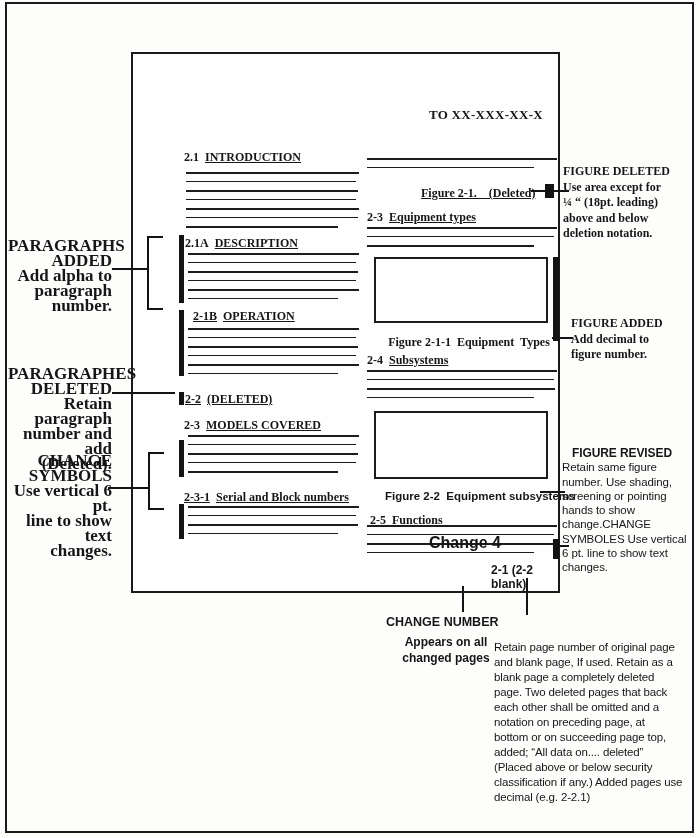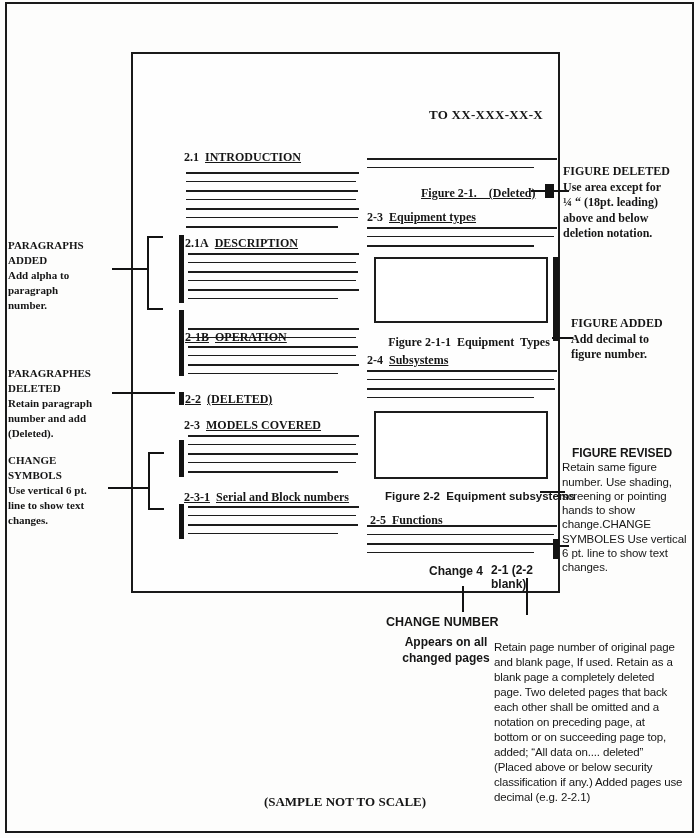--- a/index.html
+++ b/index.html
@@ -29,28 +29,28 @@
   .cbar{ position:absolute; width:5px; background:#131313; }
   .hline{ position:absolute; height:0; border-top:2px solid #131313; }
   .vline{ position:absolute; width:0; border-left:2px solid #131313; }
   .bracketL{ position:absolute; border:2px solid #131313; border-right:none; background:transparent; }
   .marker{ position:absolute; background:#131313; }
 
   .cap{ position:absolute; font-weight:bold; font-size:12px; white-space:pre; }
   .cap.u{ text-decoration:underline; }
   .sans{ font-family:"Liberation Sans", sans-serif; }
 
-  .footer-change{ position:absolute; left:296px; top:510px; font-weight:bold; font-size:12px; }
+  .footer-change{ position:absolute; left:296px; top:480px; font-weight:bold; font-size:16px; }
   .footer-page{ position:absolute; left:358px; top:509px; font-weight:bold; font-size:12px; }
 
   .ann{ position:absolute; }
   .ann .t{ font-weight:bold; white-space:pre-line; }
   .ann .b{ white-space:pre-line; }
 
-  .ann-left{ width:104px; font-size:11px; line-height:15px; }
+  .ann-left{ width:104px; text-align:right; font-size:17px; line-height:15px; }
   .ann-left .t, .ann-left .b{ font-weight:bold; }
 
   .ann-serif-r{ font-size:12px; line-height:15.5px; font-weight:bold; }
 
   .ann-revised{ width:136px; font-size:11.5px; line-height:14.3px; letter-spacing:-.1px; }
   .ann-revised .t{ font-size:12px; padding-left:10px; }
 
   .ann-changenum{ width:120px; font-size:12px; line-height:16px; }
   .ann-changenum .t{ font-size:12.5px; }
   .ann-changenum .b{ text-align:center; font-weight:bold; padding-top:4px; }
@@ -91,21 +91,21 @@
     <div class="rblock" style="left:55px; top:199px; width:171px;">
         <div class="rline"></div>
         <div class="rline"></div>
         <div class="rline"></div>
         <div class="rline"></div>
         <div class="rline"></div>
         <div class="rline"></div>
       </div>
 
     <div class="cbar" style="left:46px; top:256px; height:66px;"></div>
-    <div class="h u-all" style="left:52px; top:276px;">
+    <div class="h u-all" style="left:52px; top:255px;padding-left:8px;">
       <span class="num">2-1B</span><span class="ttl">OPERATION</span>
     </div>
     <div class="rblock" style="left:55px; top:274px; width:171px;">
         <div class="rline"></div>
         <div class="rline"></div>
         <div class="rline"></div>
         <div class="rline"></div>
         <div class="rline"></div>
         <div class="rline"></div>
       </div>
@@ -268,14 +268,13 @@
 page. Two deleted pages that back
 each other shall be omitted and a
 notation on preceding page, at
 bottom or on succeeding  page top,
 added; “All data on.... deleted”
 (Placed above or below security
 classification if any.) Added pages use
 decimal (e.g. 2-2.1)</div>
   </div>
 
-  <div class="sample-note">(SAMPLE NOT TO SCALE)</div>
 </div>
 
 </body></html>

